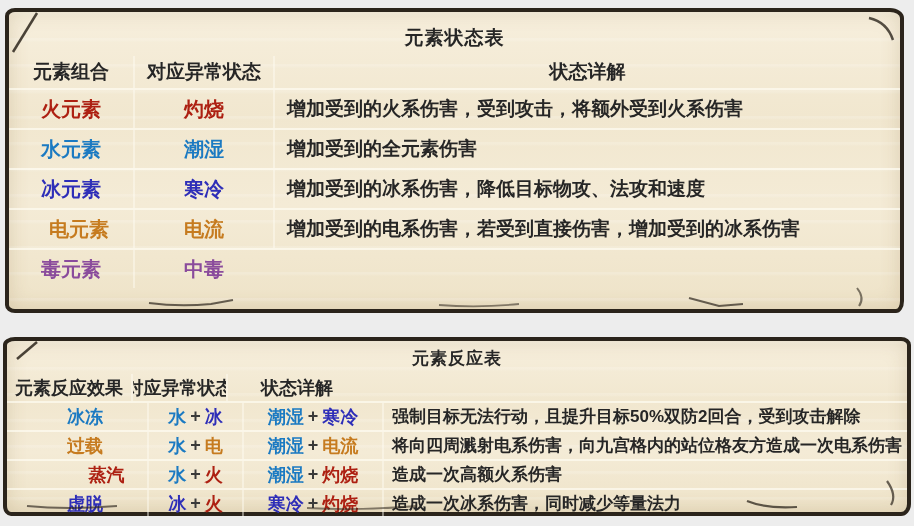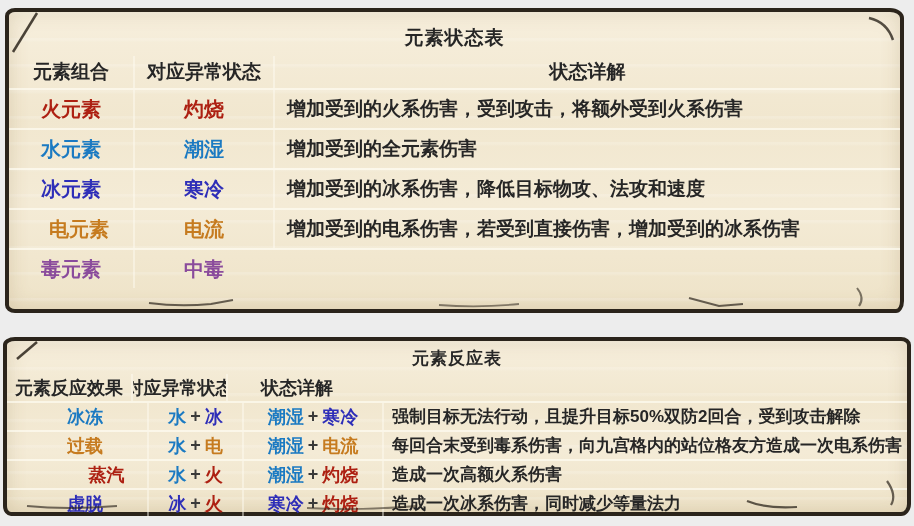--- a/index.html
+++ b/index.html
@@ -143,21 +143,21 @@
           <div class="cell">
             <span style="color: rgb(27, 122, 194);">水</span>
             <span class="plus" style="color: rgb(58, 58, 58);">+</span>
             <span style="color: rgb(198, 123, 31);">电</span>
           </div>
           <div class="cell">
             <span style="color: rgb(27, 122, 194);">潮湿</span>
             <span class="plus" style="color: rgb(58, 58, 58);">+</span>
             <span style="color: rgb(198, 123, 31);">电流</span>
           </div>
-          <div class="cell detail" style="color: rgb(38, 38, 38);">每回合末受到毒系伤害，向九宫格内的站位格友方造成一次电系伤害</div>
+          <div class="cell detail" style="color: rgb(38, 38, 38);">将向四周溅射电系伤害，向九宫格内的站位格友方造成一次电系伤害</div>
         </div>
         <div class="grid t2 trow">
           <div class="cell" style="color: rgb(173, 32, 18); margin-left: 43px;">蒸汽</div>
           <div class="cell">
             <span style="color: rgb(27, 122, 194);">水</span>
             <span class="plus" style="color: rgb(58, 58, 58);">+</span>
             <span style="color: rgb(173, 32, 18);">火</span>
           </div>
           <div class="cell">
             <span style="color: rgb(27, 122, 194);">潮湿</span>

